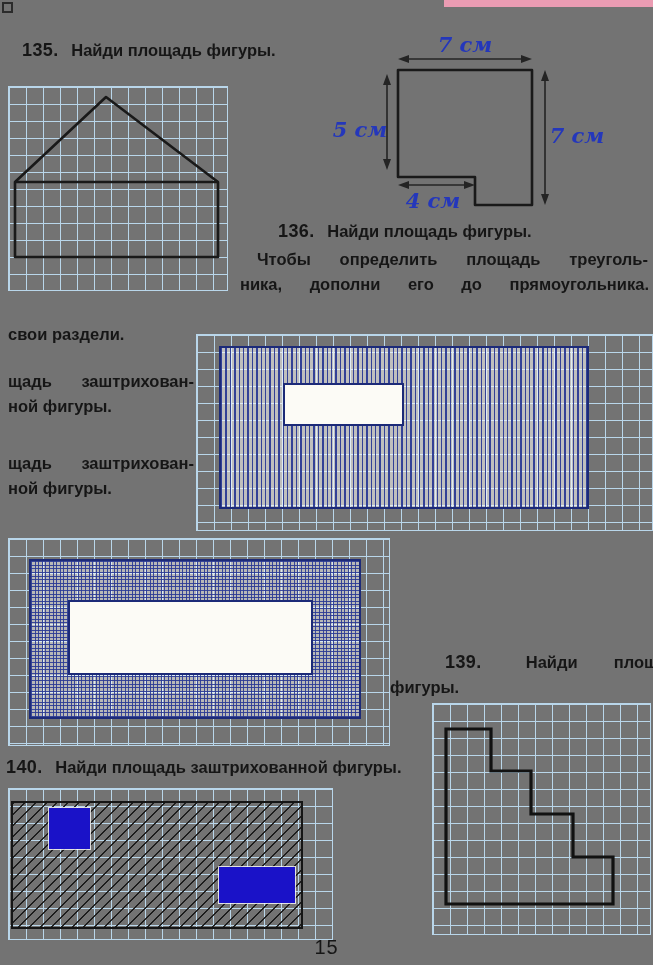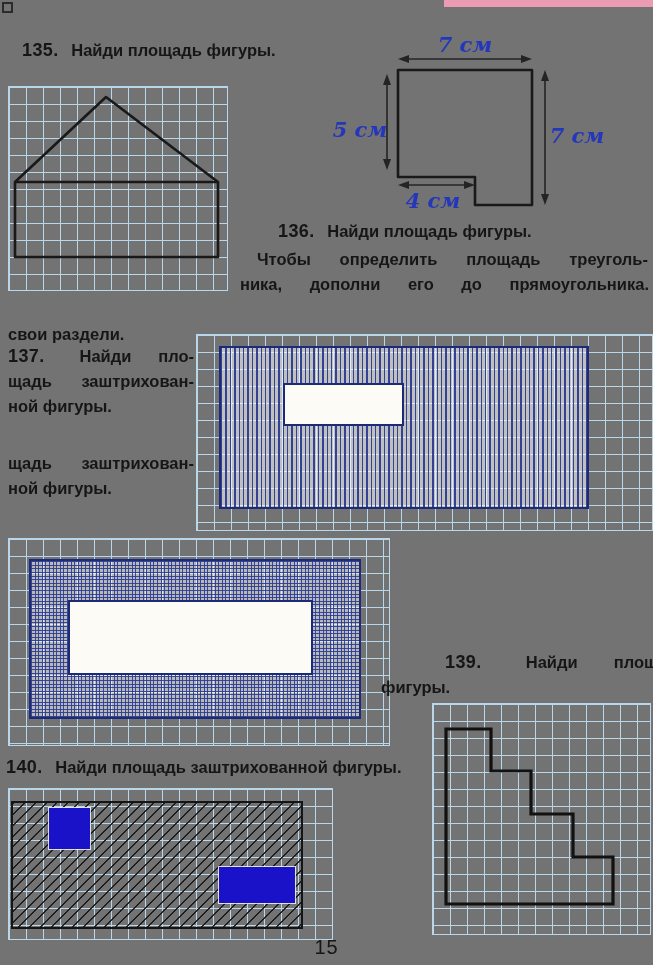--- a/index.html
+++ b/index.html
@@ -104,24 +104,20 @@
   </svg>
 
   <div class="line" style="left:240px; top:219px;margin-left:38px;">
     <span class="num">136.</span>
     <span>Найди площадь фигуры.</span>
   </div>
   <div class="line just" style="left:257px; top:247px; width:391px;">Чтобы определить площадь треуголь-</div>
   <div class="line just" style="left:240px; top:272px; width:409px;">ника, дополни его до прямоугольника.</div>
   <div class="line" style="left:8px; top:322px;">свои раздели.</div>
 
-  <div class="line just" style="left:8px; top:344px; width:186px;">
-    <span class="num">137.</span>
-    <span>Найди пло-</span>
-  </div>
   <div class="line just" style="left:8px; top:369px; width:186px;">щадь заштрихован-</div>
   <div class="line" style="left:8px; top:394px;">ной фигуры.</div>
 
   <div class="line just" style="left:8px; top:451px; width:186px;">щадь заштрихован-</div>
   <div class="line" style="left:8px; top:476px;">ной фигуры.</div>
 
   <div class="grid" style="left:196px; top:334px; width:457px; height:197px;">
     <div class="vhatch" style="left:22px; top:11px; width:370px; height:163px;">
       <div class="hole" style="left:62px; top:35px; width:121px; height:43px;"></div>
     </div>
@@ -130,21 +126,21 @@
   <div class="grid" style="left:8px; top:538px; width:382px; height:208px;">
     <div class="xhatch" style="left:20px; top:20px; width:332px; height:160px;">
       <div class="hole" style="left:37px; top:39px; width:245px; height:75px;"></div>
     </div>
   </div>
 
   <div class="line just" style="left:405px; top:650px; width:243px;margin-left:40px;">
     <span class="num">139.</span>
     <span>Найди площадь</span>
   </div>
-  <div class="line" style="left:381px; top:675px;">фигуры.</div>
+  <div class="line" style="left:390px; top:675px;">фигуры.</div>
 
   <div class="grid" style="left:432px; top:703px; width:219px; height:232px;">
     <svg width="217" height="230">
       <polygon points="13,25 58,25 58,67 98,67 98,110 140,110 140,153 180,153 180,200 13,200" fill="none" stroke="#111" stroke-width="3.2" stroke-linejoin="miter"></polygon>
     </svg>
   </div>
 
   <div class="line" style="left:6px; top:755px;">
     <span class="num">140.</span>
     <span>Найди площадь заштрихованной фигуры.</span>

